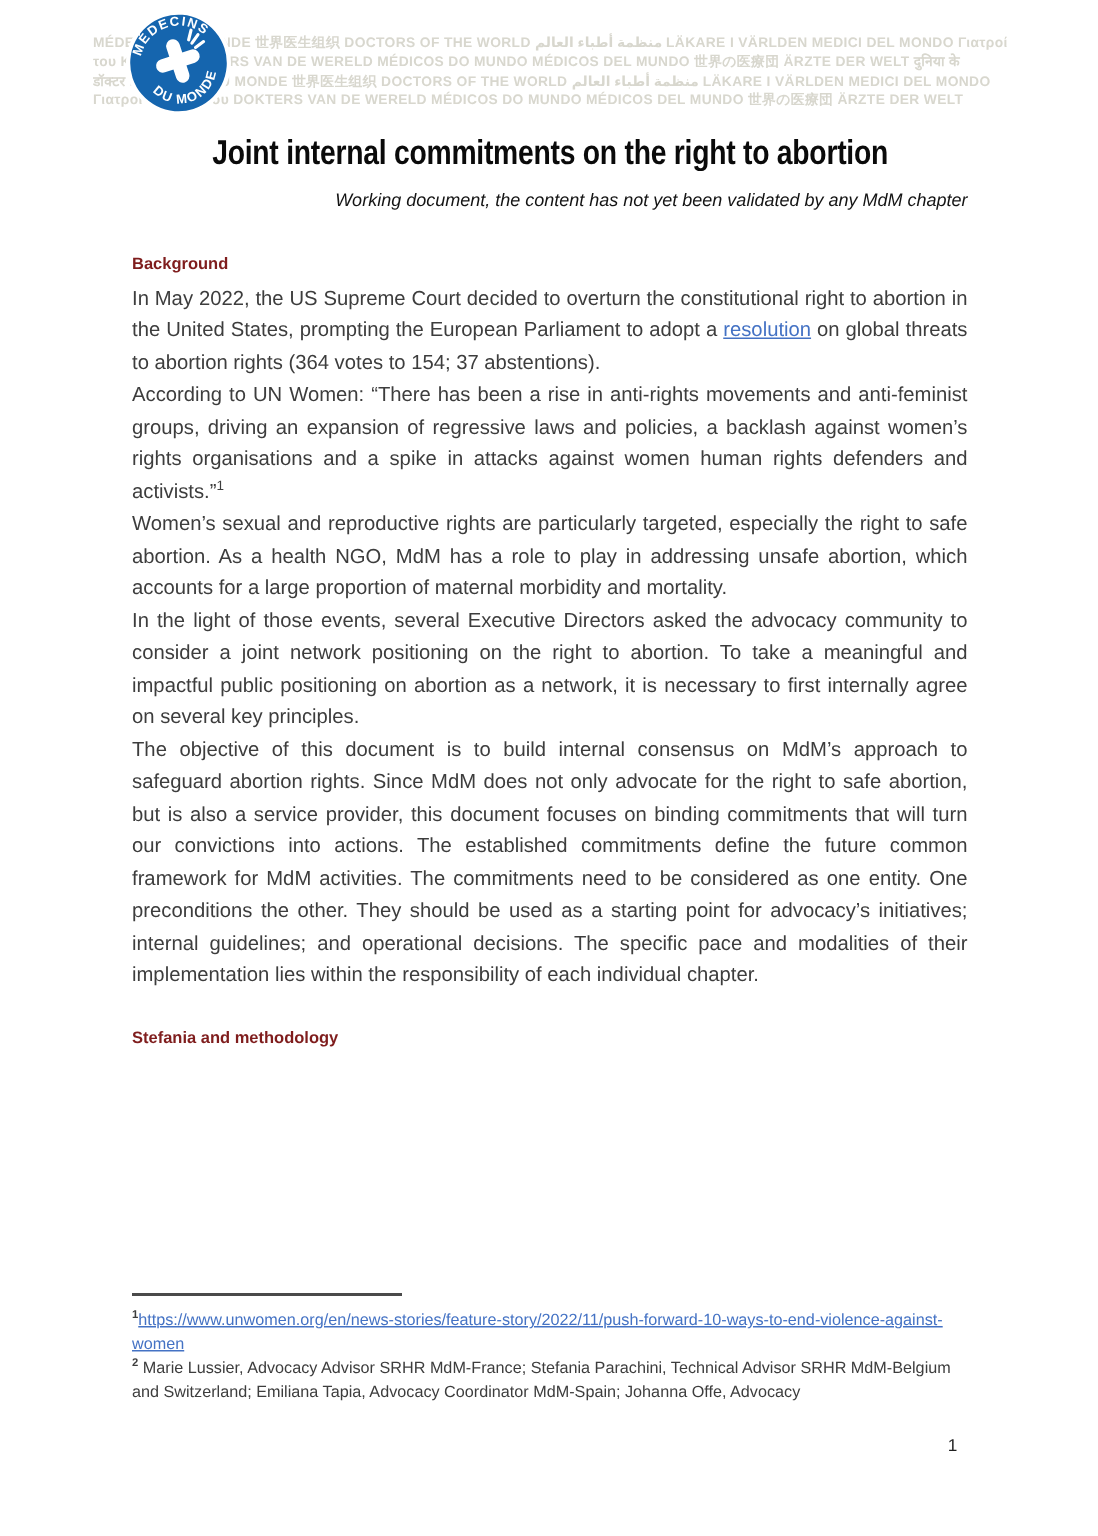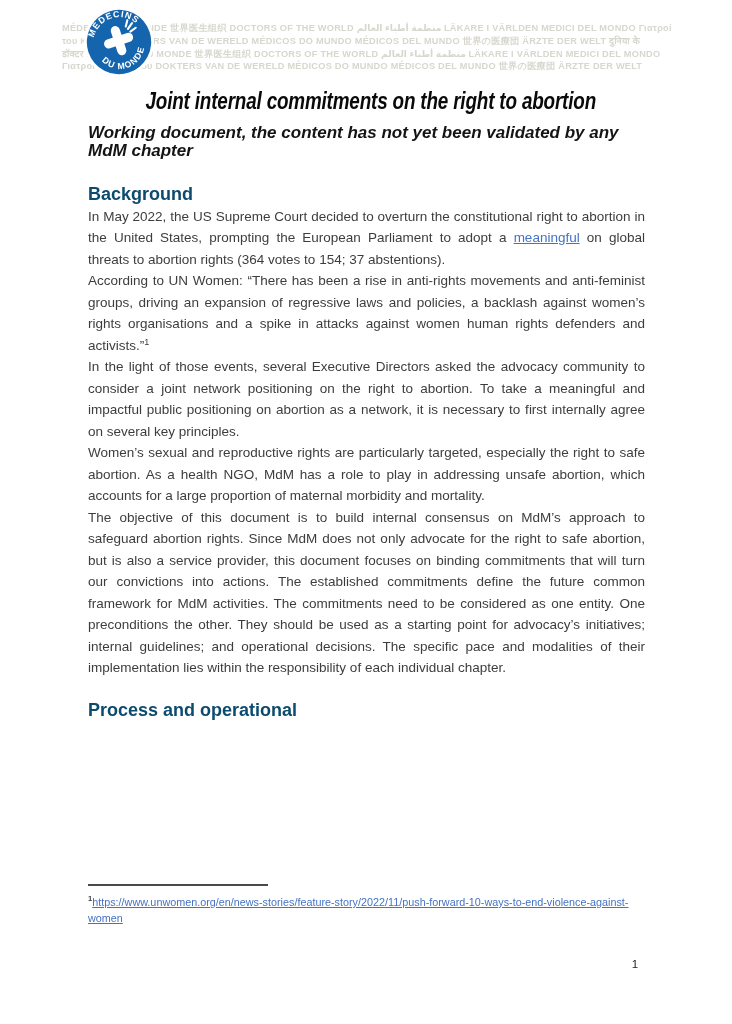--- a/index.html
+++ b/index.html
@@ -12,39 +12,39 @@
     position:absolute;top:22px;left:62px;right:2px;height:56px;overflow:hidden;
   }
   .header-line{
     white-space:nowrap;overflow:hidden;font-size:9.2px;line-height:12.8px;
     font-weight:bold;color:#d8d7ce;letter-spacing:0.25px;
   }
   .logo-wrap{position:absolute;top:7px;left:84px;width:70px;height:70px;}
   
   .content{position:absolute;left:88px;width:557px;top:88px;color:#3d3d3d;}
   .doc-title{
-    margin:0 0 10px 0;text-align:right;color:#0a0a0a;
-    font-size:23px;font-weight:800;line-height:26px;white-space:nowrap;font-style:italic;
+    margin:0 0 10px 0;text-align:center;color:#0a0a0a;
+    font-size:23px;font-weight:800;line-height:26px;white-space:nowrap;
   }
   .doc-title .squeeze{display:inline-block;transform:scaleX(0.82);transform-origin:center;letter-spacing:-0.2px;}
   .doc-subtitle{
-    margin:0 0 24px 0;text-align:left;color:#141414;
-    font-size:17px;font-weight:bold;font-style:italic;line-height:18px;
+    margin:0 0 24px 0;text-align:right;color:#141414;
+    font-size:12px;font-weight:normal;font-style:italic;line-height:18px;
   }
   h2.sec{
-    margin:21px 0 0 0;font-size:18px;font-weight:bold;color:#0c4a6e;line-height:21.5px;
+    margin:21px 0 0 0;font-size:11px;font-weight:bold;color:#7f1d1d;line-height:21.5px;
   }
   h2.sec.first{margin-top:0;}
   p.body{
     margin:0;font-size:13.5px;line-height:21.5px;text-align:justify;color:#3d3d3d;
   }
   a.link{color:#4472c4;text-decoration:underline;cursor:pointer;}
   sup.fnref{font-size:9px;vertical-align:super;line-height:0;color:#3d3d3d;}
   
-  .footnotes{position:absolute;left:88px;width:557px;top:884px;color:#3d3d3d;}
+  .footnotes{position:absolute;left:88px;width:557px;top:862px;color:#3d3d3d;}
   .fn-rule{width:180px;border:none;border-top:2px solid #4a4a4a;margin:0 0 8px 0;}
   .fn{font-size:10.8px;line-height:16px;text-align:left;margin:0;}
   .fn sup{font-size:7.5px;vertical-align:super;line-height:0;color:#3d3d3d;font-weight:bold;}
   .page-number{position:absolute;top:958px;left:620px;width:30px;text-align:center;font-size:11.5px;color:#1f1f1f;}
 </style>
 </head>
 <body>
 
 <div class="page">
 
@@ -82,31 +82,32 @@
     </svg>
   </div>
 
   <div class="content">
 
     <h1 class="doc-title"><span class="squeeze">Joint internal commitments on the right to abortion</span></h1>
 
     <p class="doc-subtitle">Working document, the content has not yet been validated by any MdM chapter</p>
 
     <h2 class="sec first">Background</h2>
-    <p class="body"><span>In May 2022, the US Supreme Court decided to overturn the constitutional right to abortion in the United States, prompting the European Parliament to adopt a </span><a class="link">meaningful</a><span> on global threats to abortion rights (364 votes to 154; 37 abstentions).</span></p>
+    <p class="body"><span>In May 2022, the US Supreme Court decided to overturn the constitutional right to abortion in the United States, prompting the European Parliament to adopt a </span><a class="link">resolution</a><span> on global threats to abortion rights (364 votes to 154; 37 abstentions).</span></p>
     <p class="body"><span>According to UN Women: “There has been a rise in anti-rights movements and anti-feminist groups, driving an expansion of regressive laws and policies, a backlash against women’s rights organisations and a spike in attacks against women human rights defenders and activists.”</span><sup class="fnref">1</sup></p>
+    <p class="body">Women’s sexual and reproductive rights are particularly targeted, especially the right to safe abortion. As a health NGO, MdM has a role to play in addressing unsafe abortion, which accounts for a large proportion of maternal morbidity and mortality.</p>
     <p class="body">In the light of those events, several Executive Directors asked the advocacy community to consider a joint network positioning on the right to abortion. To take a meaningful and impactful public positioning on abortion as a network, it is necessary to first internally agree on several key principles.</p>
-    <p class="body">Women’s sexual and reproductive rights are particularly targeted, especially the right to safe abortion. As a health NGO, MdM has a role to play in addressing unsafe abortion, which accounts for a large proportion of maternal morbidity and mortality.</p>
 
     <p class="body">The objective of this document is to build internal consensus on MdM’s approach to safeguard abortion rights. Since MdM does not only advocate for the right to safe abortion, but is also a service provider, this document focuses on binding commitments that will turn our convictions into actions. The established commitments define the future common framework for MdM activities. The commitments need to be considered as one entity. One preconditions the other. They should be used as a starting point for advocacy’s initiatives; internal guidelines; and operational decisions. The specific pace and modalities of their implementation lies within the responsibility of each individual chapter.</p>
 
-    <h2 class="sec">Process and operational</h2>
+    <h2 class="sec">Stefania and methodology</h2>
 
   </div>
 
   <div class="footnotes">
     <hr class="fn-rule">
     <p class="fn"><sup>1</sup><a class="link">https://www.unwomen.org/en/news-stories/feature-story/2022/11/push-forward-10-ways-to-end-violence-against-women</a></p>
+    <p class="fn"><sup>2</sup><span> Marie Lussier, Advocacy Advisor SRHR MdM-France; Stefania Parachini, Technical Advisor SRHR MdM-Belgium and Switzerland; Emiliana Tapia, Advocacy Coordinator MdM-Spain; Johanna Offe, Advocacy</span></p>
   </div>
 
   <div class="page-number">1</div>
 
 </div>
 
 </body></html>

